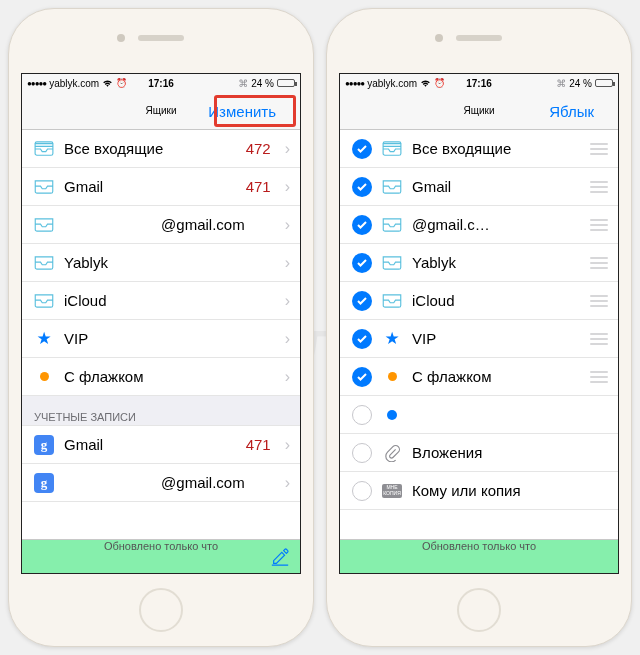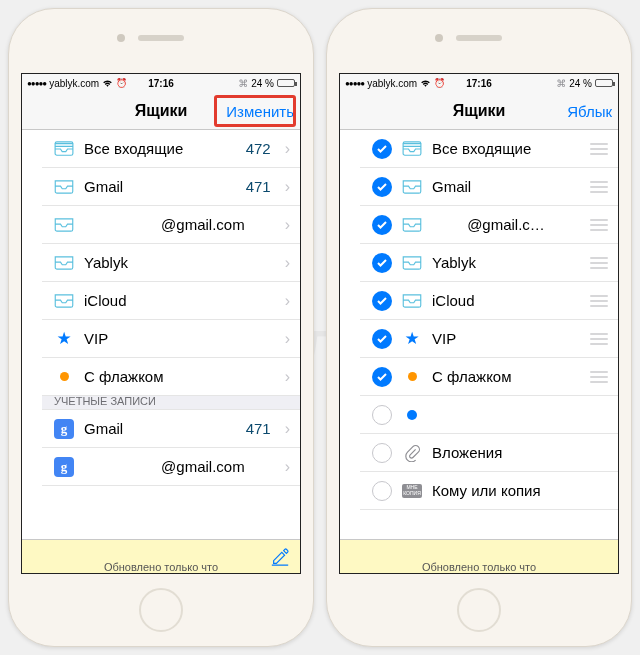--- a/index.html
+++ b/index.html
@@ -58,50 +58,50 @@
   .battery::after {
     content: ""; position: absolute; right: -3px; top: 2px;
     width: 2px; height: 4px; background: #555;
   }
   .battery-fill { height: 100%; width: 24%; background: #4cd964; }
   .nav-bar {
     height: 38px; border-bottom: 1px solid #c8c8c8;
     display: flex; align-items: center; justify-content: center;
     background: #f7f7f7; position: relative;
   }
-  .nav-title { font-weight: 700; font-size: 16px; }
+  .nav-title { font-weight: 400; font-size: 10px; }
   .nav-action {
-    position: absolute; right: 6px; top: 50%; transform: translateY(-50%);
+    position: absolute; right: 24px; top: 50%; transform: translateY(-50%);
     color: #007aff; font-size: 15px;
   }
   .highlight-box {
     position: absolute; right: 4px; top: 3px;
     width: 82px; height: 32px;
     border: 3px solid #e23b2e; border-radius: 3px;
   }
-  .list { flex: 1; overflow: hidden; margin-left: 20px; }
+  .list { flex: 1; overflow: hidden; }
   .row {
     height: 38px; border-bottom: 1px solid #e5e5e5;
     display: flex; align-items: center;
     padding: 0 10px 0 12px;
     gap: 10px;
   }
   .row .label { flex: 1; font-size: 15px; white-space: nowrap; overflow: hidden; text-overflow: ellipsis; }
-  .row .count { color: #0c4a6e; font-size: 15px; margin-right: 4px; text-align: center; }
+  .row .count { color: #b91c1c; font-size: 15px; margin-right: 4px; text-align: center; }
   .chevron { color: #c7c7cc; font-size: 16px; }
   .section-header {
-    height: 14px; padding: 10px 12px 2px 12px;
+    height: 30px; padding: 10px 12px 2px 12px;
     font-size: 11px; color: #6d6d72;
     background: #efeff4; border-bottom: 1px solid #e5e5e5;
     display: flex; align-items: flex-end;
   }
   .toolbar {
     height: 34px; border-top: 1px solid #c8c8c8;
-    display: flex; align-items: flex-end; justify-content: center;
-    background: #fef9c3; position: relative;
+    display: flex; align-items: flex-start; justify-content: center;
+    background: #86efac; position: relative;
     font-size: 11px; color: #555;
   }
   .compose {
     position: absolute; right: 10px; top: 50%; transform: translateY(-50%);
   }
   
   .icon { width: 20px; height: 20px; display: flex; align-items: center; justify-content: center; flex-shrink: 0; }
   svg { display: block; }
   .check {
     width: 20px; height: 20px; border-radius: 50%;
@@ -332,21 +332,21 @@
         <span class="check">
             <svg viewBox="0 0 12 12">
               <path d="M2 6 l2.5 2.5 L10 3" fill="none" stroke="#fff" stroke-width="2"></path>
             </svg>
           </span>
         <span class="icon">
             <svg width="20" height="14" viewBox="0 0 22 16">
               <path d="M1 1 h20 v12 a2 2 0 0 1 -2 2 h-16 a2 2 0 0 1 -2 -2 Z M1 7 h6 l2 3 h4 l2 -3 h6" fill="none" stroke="#5ac0de" stroke-width="1.3"></path>
             </svg>
           </span>
-        <span class="label" style="text-align:center">@gmail.c…</span>
+        <span class="label" style="text-align:left">@gmail.c…</span>
         <span class="drag">
             <span></span>
             <span></span>
             <span></span>
           </span>
       </div>
       <div class="row">
         <span class="check">
             <svg viewBox="0 0 12 12">
               <path d="M2 6 l2.5 2.5 L10 3" fill="none" stroke="#fff" stroke-width="2"></path>

